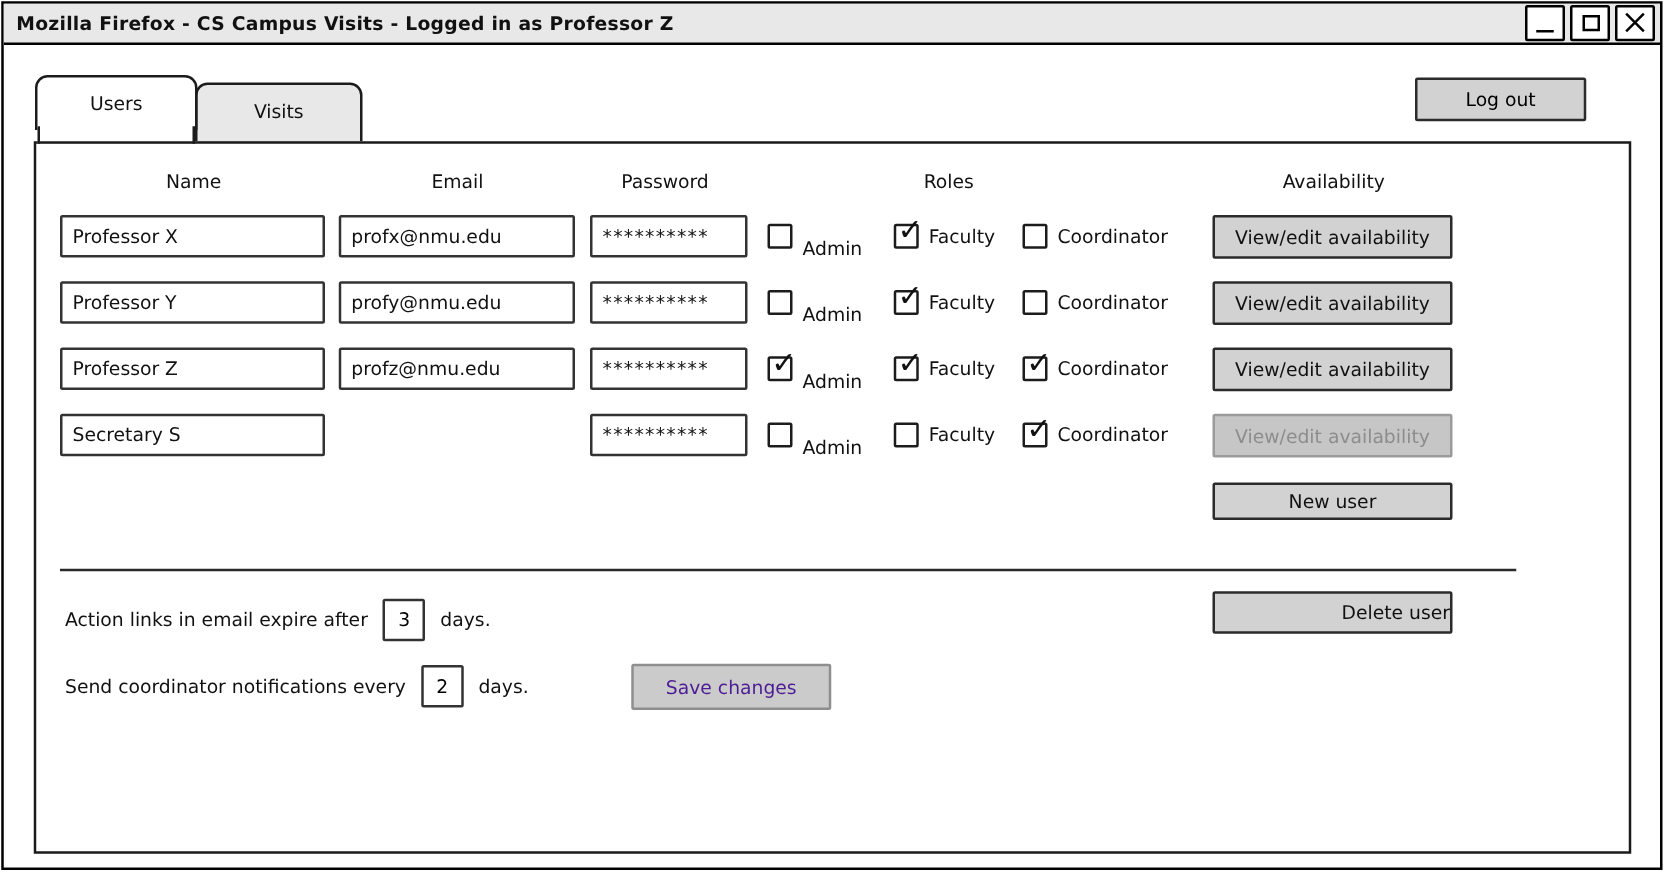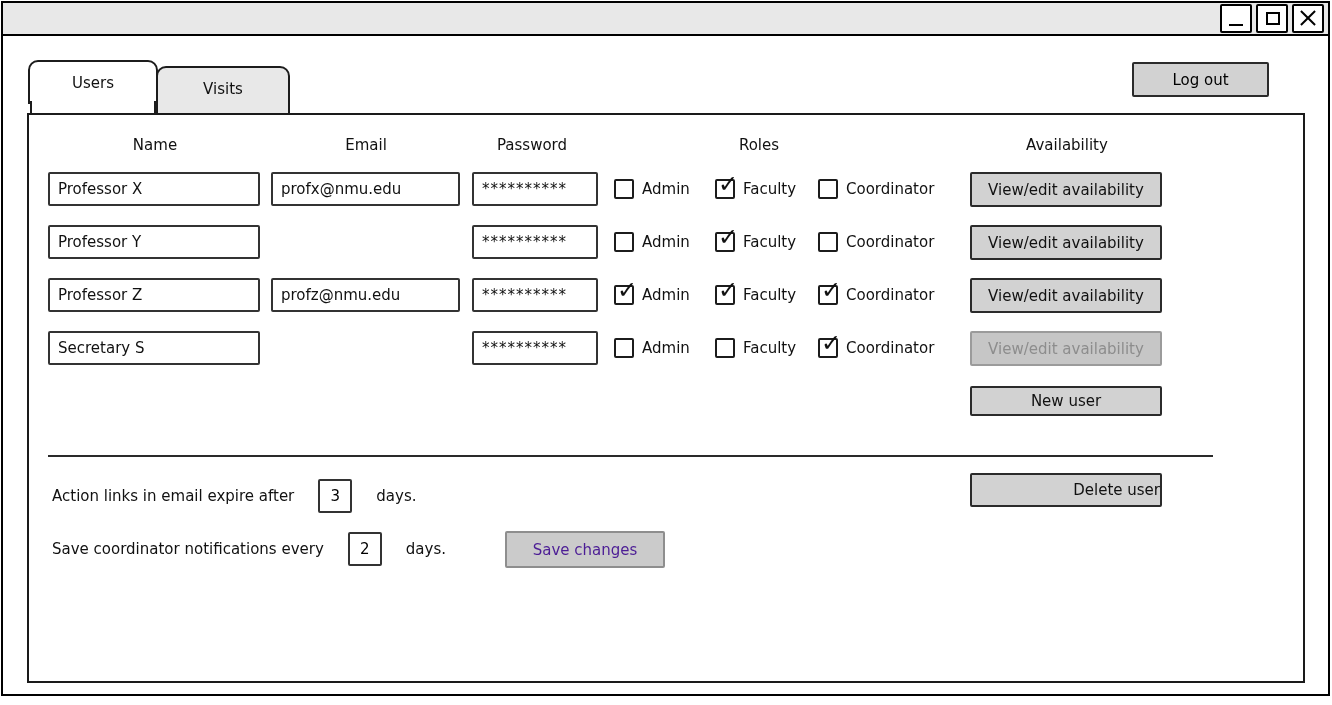--- a/index.html
+++ b/index.html
@@ -38,45 +38,46 @@
   .in { position:absolute; top:0; height:34px; border:2px solid #333; border-radius:2px; background:#fff; font-family:inherit; font-size:15px; padding:0 8px; color:#111; }
   .in.name  { left:19px;  width:212px; }
   .in.email { left:242px; width:189px; }
   .in.pw    { left:443px; width:126px; letter-spacing:1px; }
 
   .cb { position:absolute; top:7px; width:20px; height:20px; border:2px solid #1c1c1c; border-radius:2px; background:#fff; cursor:pointer; }
   .cb .tick { display:none; position:absolute; left:1px; top:-9px; font-size:24px; line-height:24px; color:#111; }
   .cb.checked .tick { display:block; }
   .cb.admin { left:585px; } .cb.faculty { left:686px; } .cb.coord { left:789px; }
   .cbl { position:absolute; top:0; line-height:34px; font-size:15px; }
-  .cbl.admin-l { left:613px; } .cbl.faculty-l { left:714px; } .cbl.coord-l { left:817px; }
+  .cbl.admin-l { left:613px;margin-top:10px; } .cbl.faculty-l { left:714px; } .cbl.coord-l { left:817px; }
 
   .btn { background:#D2D2D2; border:2px solid #2b2b2b; border-radius:2px; font-size:15px; font-family:inherit; cursor:pointer; color:#111; }
   .btn.avail { position:absolute; left:941px; top:0; width:192px; height:35px; }
   .btn.disabled { background:#C6C6C6; border-color:#9b9b9b; color:#8d8d8d; cursor:default; }
 
   .btn.newuser { position:absolute; left:941px; top:271px; width:192px; height:30px; }
   .btn.deluser { position:absolute; left:941px; top:358px; width:192px; height:34px;text-align:right; }
 
   .divider { position:absolute; left:19px; top:340px; width:1165px; border-top:2px solid #2a2a2a; }
 
-  .setline { position:absolute; left:23px; display:flex; align-items:center; gap:24px; font-size:15px; height:36px; }
+  .setline { position:absolute; left:23px; display:flex; align-items:center; gap:12px; font-size:15px; height:36px; }
   .setline.l1 { top:363px; } .setline.l2 { top:416px; }
   .numbox { width:34px; height:34px; border:2px solid #333; border-radius:2px; text-align:center; font-size:15px; font-family:inherit; }
 
   .btn.save { position:absolute; left:476px; top:416px; width:160px; height:37px; background:#CBCBCB; border-color:#8e8e8e; color:#4c1d95; cursor:default; }
 
   .note { position:absolute; left:649px; top:362px; width:315px; height:198px; background:#FCF9CE; border:2px solid #1e1e1e; z-index:5; font-size:15px; line-height:1.52; text-align:center; padding:14px 10px; }
 </style>
 </head>
 <body>
 
 <div class="window">
 
   <div class="titlebar">
+    <span class="title">Mozilla Firefox - CS Campus Visits - Logged in as Professor Z</span>
     <div class="controls">
       <button class="winbtn">
           <span class="ic-min"></span>
         </button>
       <button class="winbtn">
           <span class="ic-max"></span>
         </button>
       <button class="winbtn">
           <span class="ic-close">
             <i></i>
@@ -114,20 +115,21 @@
           </span>
     <span class="cbl faculty-l">Faculty</span>
 
     <span class="cb coord"></span>
     <span class="cbl coord-l">Coordinator</span>
 
     <button class="btn avail">View/edit availability</button>
   </div>
         <div class="row">
     <input class="in name" value="Professor Y" style="">
+    <input class="in email" value="profy@nmu.edu" style="">
     <input class="in pw" value="**********" style="">
 
     <span class="cb admin"></span>
     <span class="cbl admin-l">Admin</span>
 
     <span class="cb faculty checked">
             <span class="tick">✓</span>
           </span>
     <span class="cbl faculty-l">Faculty</span>
 
@@ -183,21 +185,21 @@
 
     <button class="btn deluser">Delete user</button>
 
     <div class="setline l1">
       <span>Action links in email expire after</span>
       <input class="numbox" value="3" style="">
       <span>days.</span>
     </div>
 
     <div class="setline l2">
-      <span>Save coordinator notifications every</span>
+      <span>Send coordinator notifications every</span>
       <input class="numbox" value="2" style="">
       <span>days.</span>
     </div>
 
     <button class="btn save">Save changes</button>
 
 
   </div>
 </div>
 

